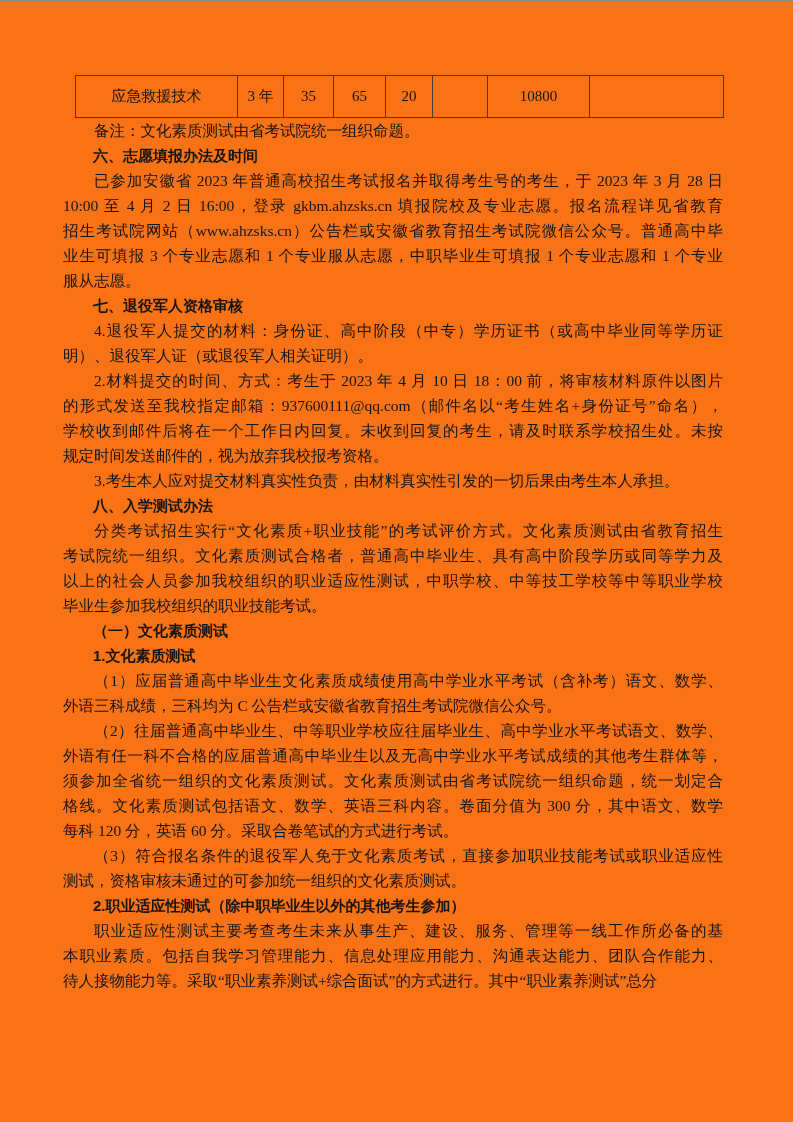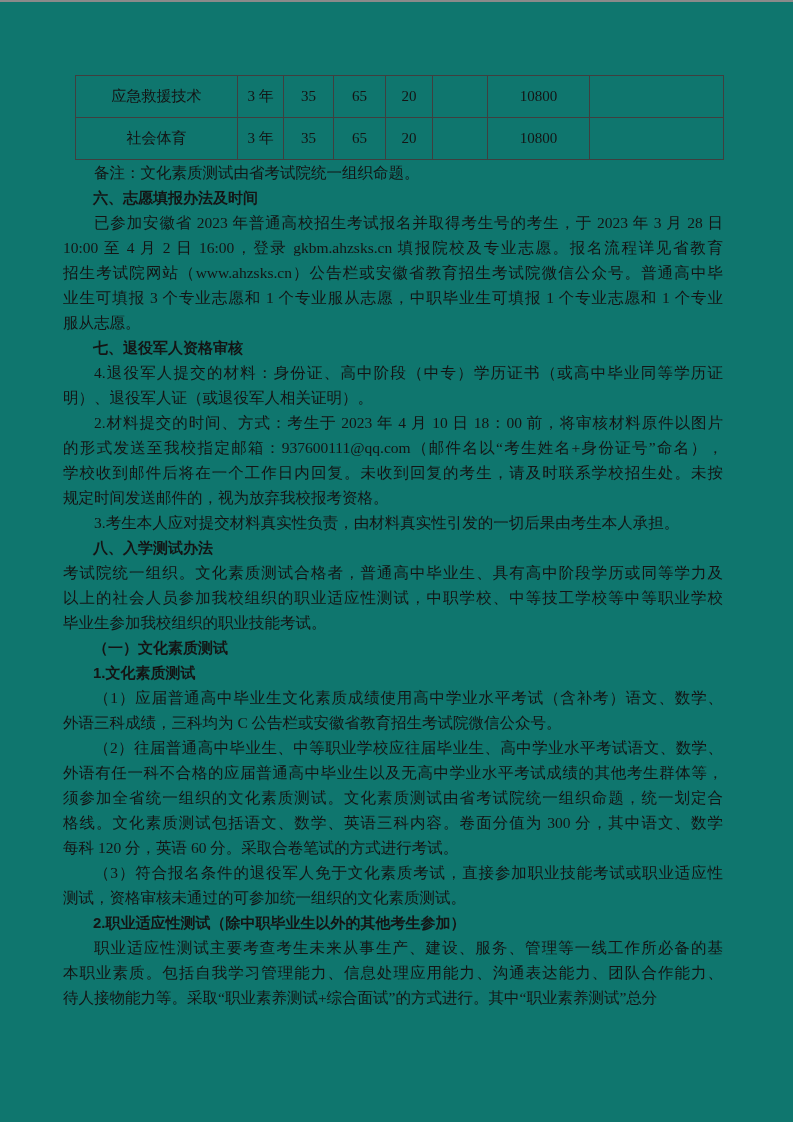--- a/index.html
+++ b/index.html
@@ -1,19 +1,19 @@
 <!DOCTYPE html>
 <html><head>
 <meta charset="utf-8">
 <style>
   html,body{margin:0;padding:0;background:#ffffff;}
   .page{
     position:relative;
     width:793px;height:1122px;
-    background:#0f766e;
+    background:#f97316;
     color:#141414;
     font-family:"Liberation Serif","DejaVu Serif",serif;
     overflow:hidden;
   }
   .top-rule{
     position:absolute;top:0;left:0;width:793px;height:2px;
     background:#8a8a8a;
   }
   .content{
     position:absolute;left:63px;top:75px;width:660px;
@@ -83,30 +83,20 @@
           <tr>
             <td>应急救援技术</td>
             <td>3 年</td>
             <td>35</td>
             <td>65</td>
             <td>20</td>
             <td></td>
             <td>10800</td>
             <td></td>
           </tr>
-          <tr>
-            <td>社会体育</td>
-            <td>3 年</td>
-            <td>35</td>
-            <td>65</td>
-            <td>20</td>
-            <td></td>
-            <td>10800</td>
-            <td></td>
-          </tr>
         </tbody>
     </table>
 
     <div class="note-line">备注：文化素质测试由省考试院统一组织命题。</div>
 
     <div>
         <div class="t-line bold ind">六、志愿填报办法及时间</div>
         <div class="t-line ind">已参加安徽省 2023 年普通高校招生考试报名并取得考生号的考生，于 2023 年 3 月 28 日</div>
         <div class="t-line">10:00 至 4 月 2 日 16:00，登录 gkbm.ahzsks.cn 填报院校及专业志愿。报名流程详见省教育</div>
         <div class="t-line">招生考试院网站（www.ahzsks.cn）公告栏或安徽省教育招生考试院微信公众号。普通高中毕</div>
@@ -114,20 +104,21 @@
         <div class="t-line last">服从志愿。</div>
         <div class="t-line bold ind">七、退役军人资格审核</div>
         <div class="t-line ind">4.退役军人提交的材料：身份证、高中阶段（中专）学历证书（或高中毕业同等学历证</div>
         <div class="t-line last">明）、退役军人证（或退役军人相关证明）。</div>
         <div class="t-line ind">2.材料提交的时间、方式：考生于 2023 年 4 月 10 日 18：00 前，将审核材料原件以图片</div>
         <div class="t-line">的形式发送至我校指定邮箱：937600111@qq.com（邮件名以“考生姓名+身份证号”命名），</div>
         <div class="t-line">学校收到邮件后将在一个工作日内回复。未收到回复的考生，请及时联系学校招生处。未按</div>
         <div class="t-line last">规定时间发送邮件的，视为放弃我校报考资格。</div>
         <div class="t-line ind last">3.考生本人应对提交材料真实性负责，由材料真实性引发的一切后果由考生本人承担。</div>
         <div class="t-line bold ind">八、入学测试办法</div>
+        <div class="t-line ind">分类考试招生实行“文化素质+职业技能”的考试评价方式。文化素质测试由省教育招生</div>
         <div class="t-line">考试院统一组织。文化素质测试合格者，普通高中毕业生、具有高中阶段学历或同等学力及</div>
         <div class="t-line">以上的社会人员参加我校组织的职业适应性测试，中职学校、中等技工学校等中等职业学校</div>
         <div class="t-line last">毕业生参加我校组织的职业技能考试。</div>
         <div class="t-line ind last bold">（一）文化素质测试</div>
         <div class="t-line ind last bold">1.文化素质测试</div>
         <div class="t-line ind">（1）应届普通高中毕业生文化素质成绩使用高中学业水平考试（含补考）语文、数学、</div>
         <div class="t-line last">外语三科成绩，三科均为 C 公告栏或安徽省教育招生考试院微信公众号。</div>
         <div class="t-line ind">（2）往届普通高中毕业生、中等职业学校应往届毕业生、高中学业水平考试语文、数学、</div>
         <div class="t-line">外语有任一科不合格的应届普通高中毕业生以及无高中学业水平考试成绩的其他考生群体等，</div>
         <div class="t-line">须参加全省统一组织的文化素质测试。文化素质测试由省考试院统一组织命题，统一划定合</div>

